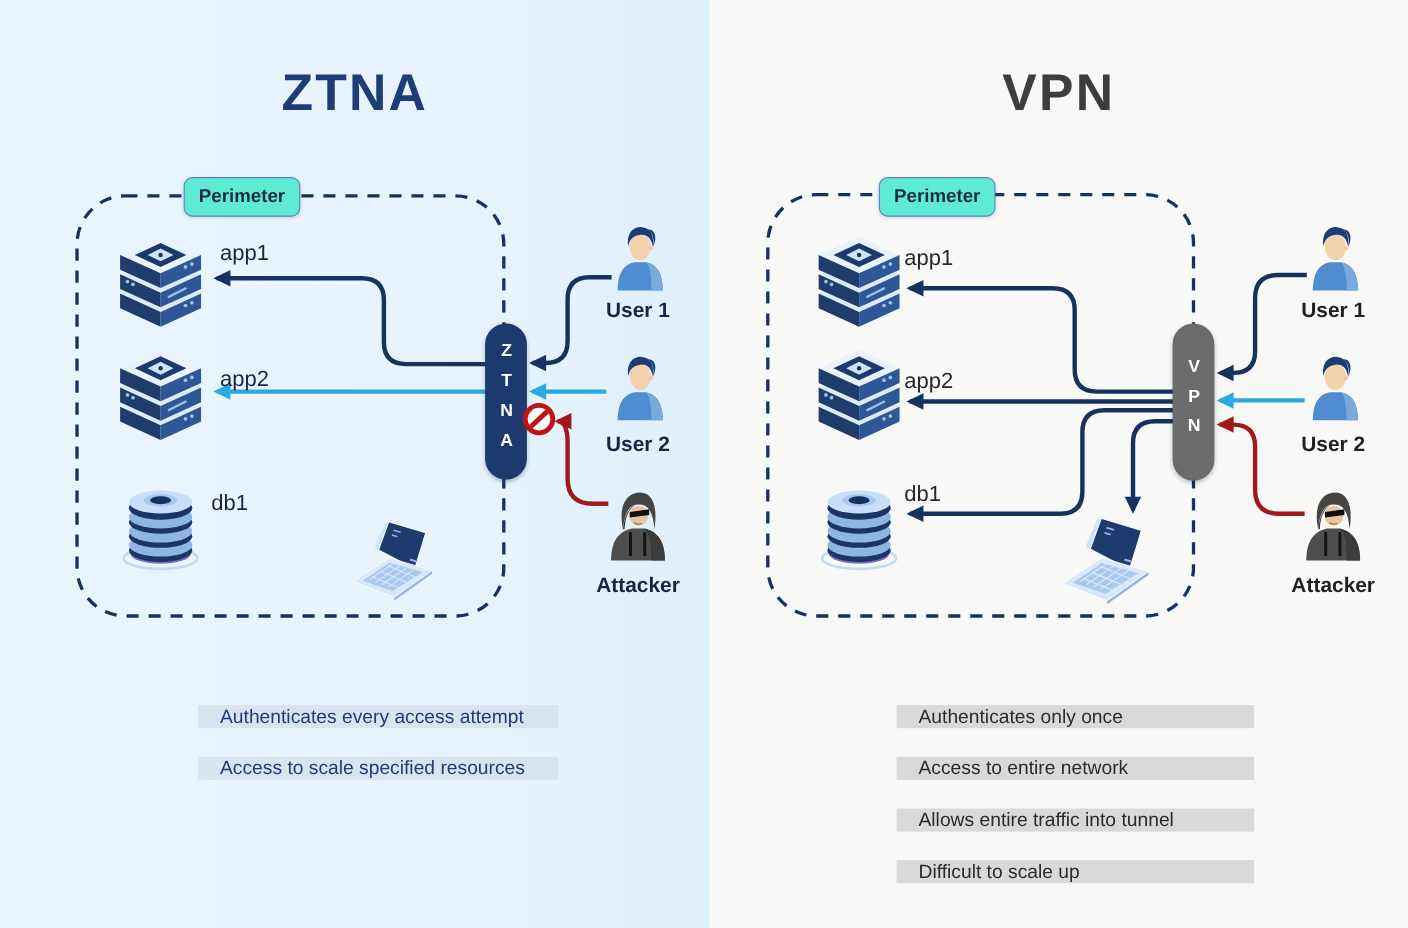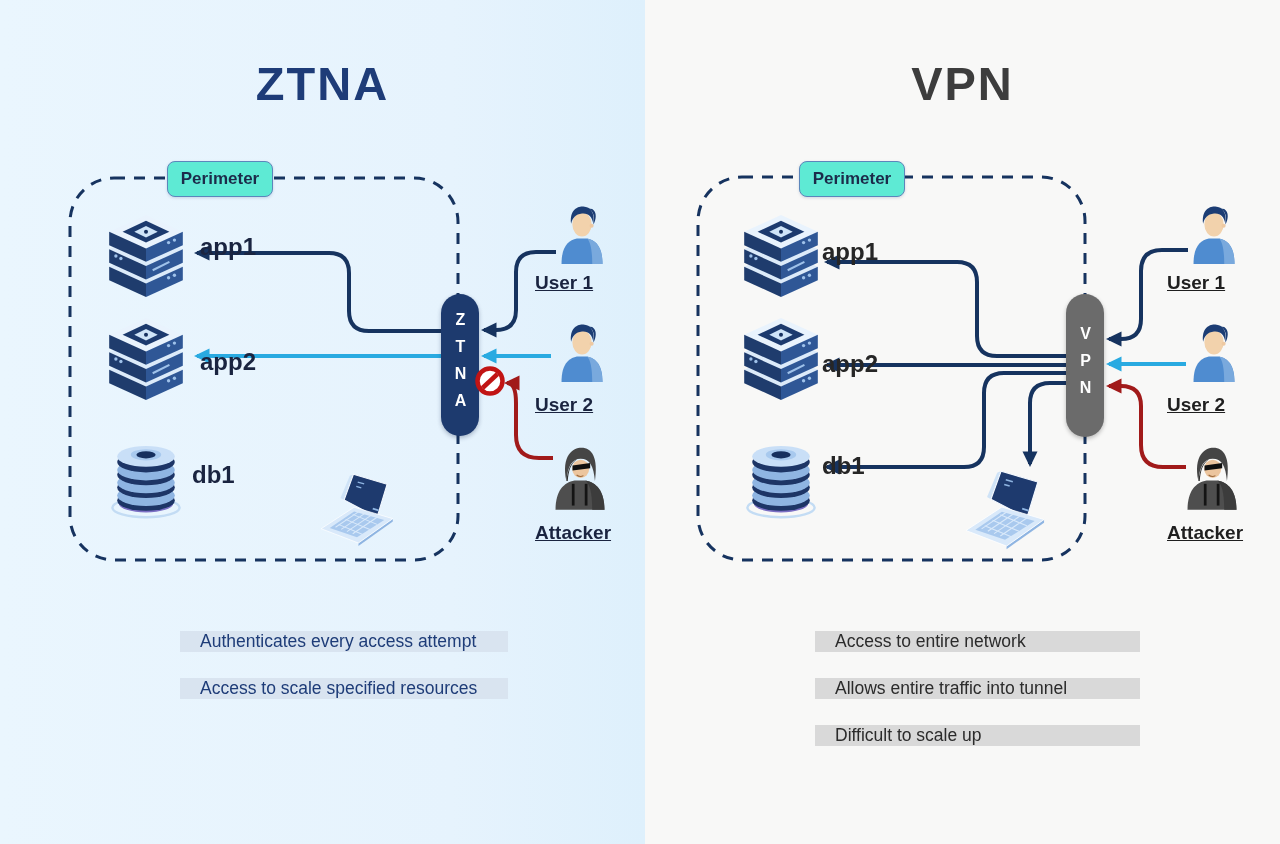--- a/index.html
+++ b/index.html
@@ -15,28 +15,28 @@
   .connections{left:0; top:0; width:1280px; height:844px; z-index:3; pointer-events:none;}
   .perim-label{height:36px; line-height:34px; text-align:center; font-weight:700; font-size:17px;
                color:#1c2b4a; background:#5eead4; border:1.5px solid #5c86bb; border-radius:8px;
                box-shadow:0 1px 3px rgba(30,60,120,.18); z-index:4; box-sizing:border-box;}
   .pill{width:38px; border-radius:19px; z-index:4; display:flex; align-items:center; justify-content:center;}
   .pill-ztna{left:441px; top:294px; height:142px; background:#1d3a6e; box-shadow:0 2px 4px rgba(20,40,80,.3);}
   .pill-vpn{left:1066px; top:294px; height:143px; background:#6b6b6b; box-shadow:0 2px 4px rgba(0,0,0,.25);}
   .pill-text{writing-mode:vertical-lr; text-orientation:upright; color:#ffffff; font-weight:700;
              font-size:16px; letter-spacing:10px; line-height:1;}
   .icon{z-index:4;}
-  .node-label{font-size:24px; font-weight:700; z-index:4; white-space:nowrap;margin-top:14px;}
+  .node-label{font-size:20px; font-weight:400; z-index:4; white-space:nowrap;}
   .node-label-l{color:#1a2440;}
   .node-label-r{color:#262626;}
-  .actor-label{width:90px; font-size:19px; font-weight:700; z-index:4; white-space:nowrap;text-decoration:underline;}
+  .actor-label{width:90px; text-align:center; font-size:19px; font-weight:700; z-index:4; white-space:nowrap;}
   .actor-label-l{color:#1a2440;}
   .actor-label-r{color:#1f1f1f;}
   .feat-list{z-index:4;}
-  .feat{display:flex; align-items:center; height:42px; margin-bottom:5px;}
+  .feat{display:flex; align-items:flex-end; height:42px; margin-bottom:5px;}
   .feat .accent{width:7px; margin-right:3px;}
   .feat .fill{flex:1; display:flex; align-items:center; padding-left:20px; font-size:17.5px;}
   .feat-l .accent{background:#1e3c78;}
   .feat-l .fill{background:#d9e4f0; color:#1e3c78;}
   .feat-r .accent{background:#3c3c3c;}
   .feat-r .fill{background:#d9d9d9; color:#2b2b2b;}
   .no-entry{z-index:5;}
 </style>
 </head>
 <body>
@@ -231,20 +231,24 @@
       </div>
     <div class="feat feat-l">
         <span class="accent"></span>
         <span class="fill">Access to scale specified resources</span>
       </div>
   </div>
 
   <div class="abs feat-list" style="left:805px; top:620px; width:335px;">
     <div class="feat feat-r">
         <span class="accent"></span>
+        <span class="fill">Authenticates only once</span>
+      </div>
+    <div class="feat feat-r">
+        <span class="accent"></span>
         <span class="fill">Access to entire network</span>
       </div>
     <div class="feat feat-r">
         <span class="accent"></span>
         <span class="fill">Allows entire traffic into tunnel</span>
       </div>
     <div class="feat feat-r">
         <span class="accent"></span>
         <span class="fill">Difficult to scale up</span>
       </div>

